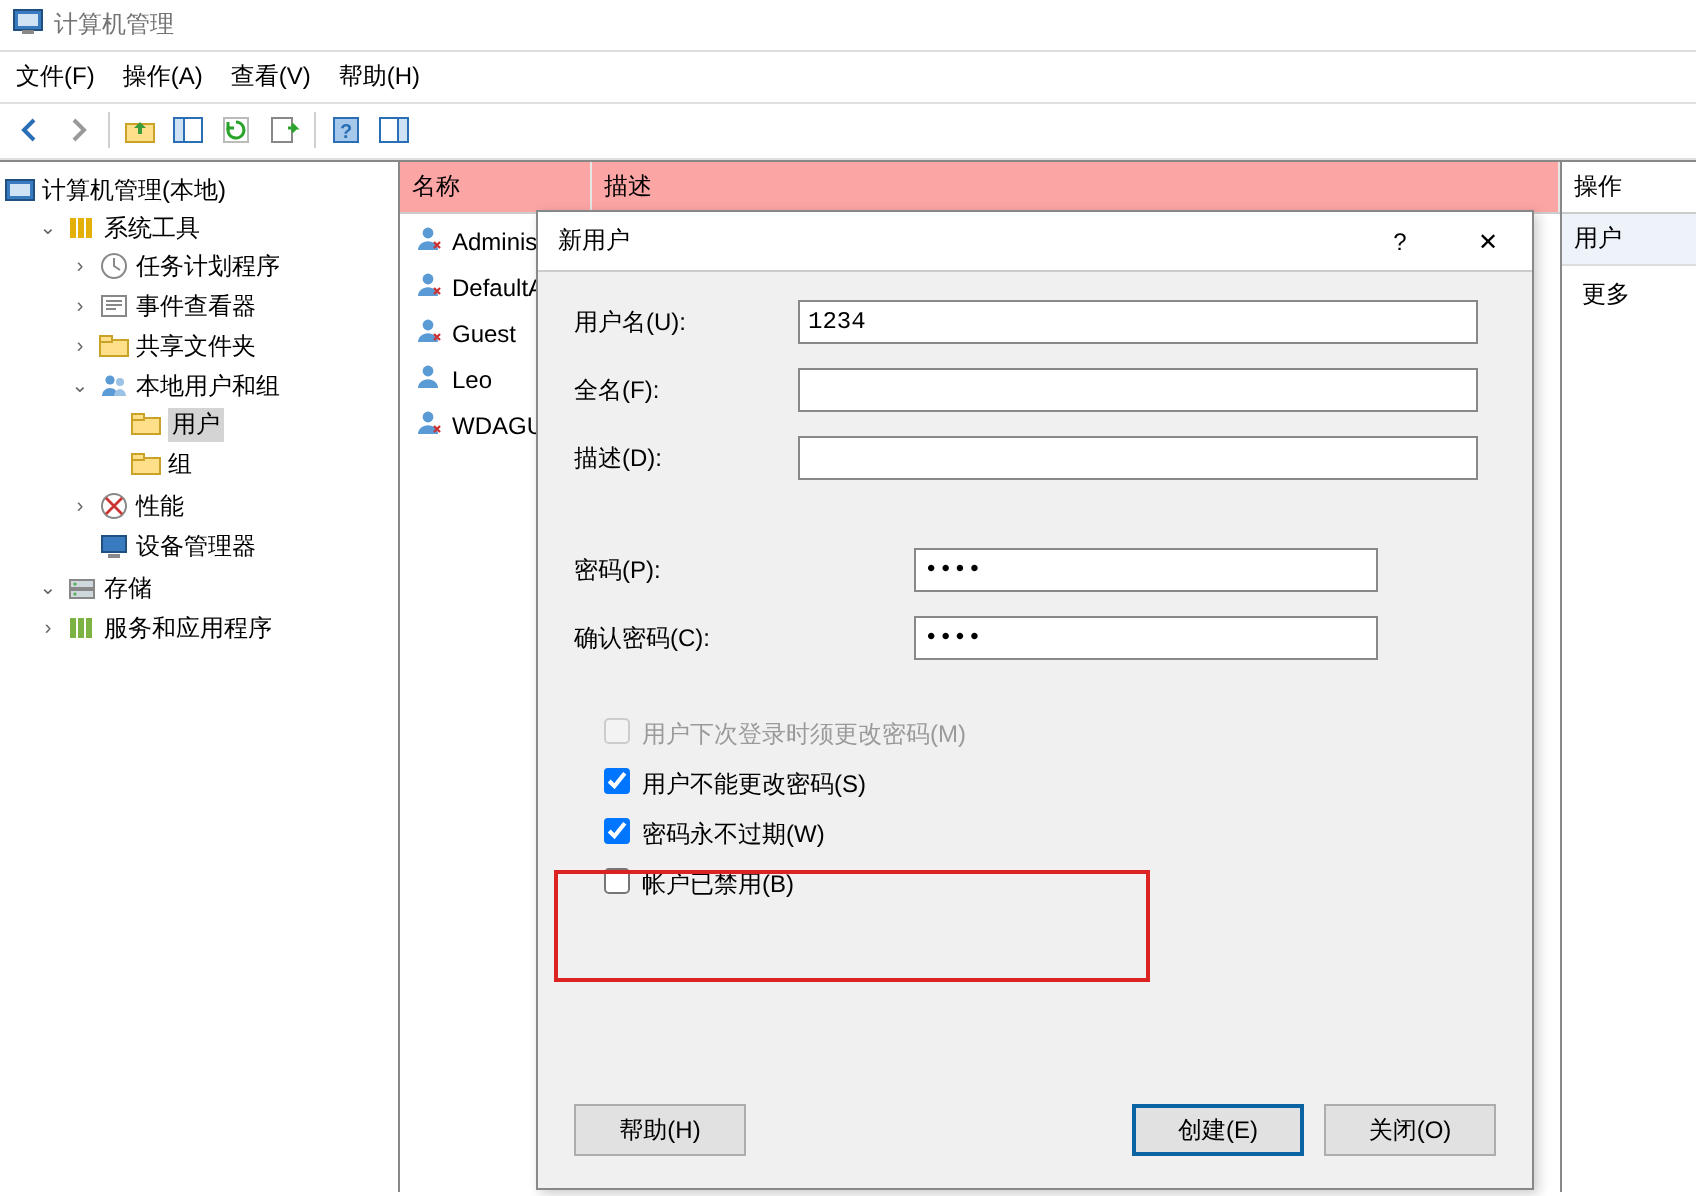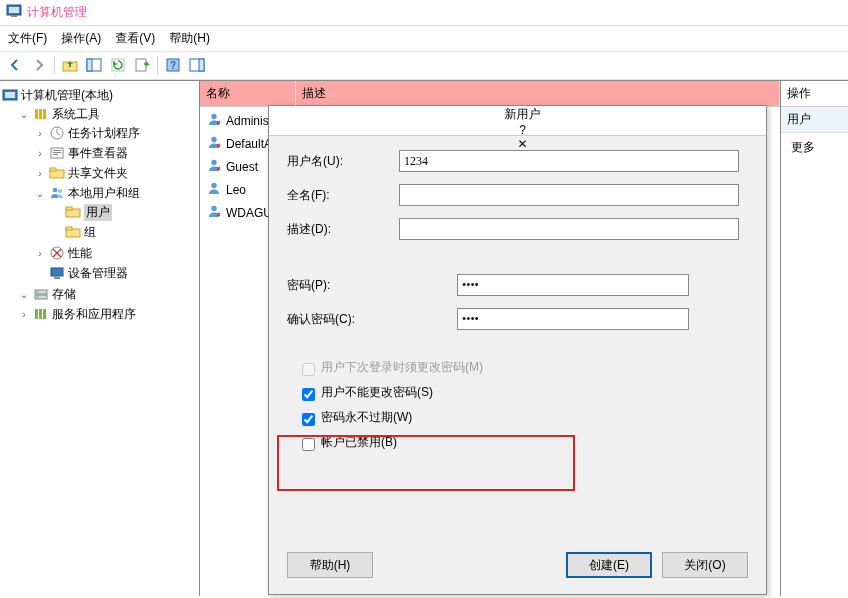--- a/index.html
+++ b/index.html
@@ -14,21 +14,21 @@
     overflow: hidden;
     position: relative;
   }
   .titlebar {
     display: flex;
     align-items: center;
     gap: 5px;
     padding: 3px 6px;
     background: #fff;
     border-bottom: 1px solid #ddd;
-    color: #ec4899;
+    color: #737373;
   }
   .titlebar svg { width: 16px; height: 16px; }
   .menubar {
     display: flex;
     gap: 14px;
     padding: 4px 20px 4px 8px;
     background: #fff;
   }
   .menubar span { cursor: default; }
   .toolbar {
@@ -151,21 +151,20 @@
     flex-direction: column;
   }
   .dialog-titlebar {
     display: flex;
     align-items: center;
     background: #fff;
     border-bottom: 1px solid #ccc;
     height: 30px;
     padding-left: 10px;
     font-size: 12px;
-    flex-direction: column;
   }
   .dialog-titlebar .spacer { flex: 1; }
   .dialog-titlebar .winbtn {
     width: 44px;
     height: 30px;
     display: flex;
     align-items: center;
     justify-content: center;
     font-family: "Segoe UI Symbol", sans-serif;
   }
@@ -178,29 +177,29 @@
     display: flex;
     align-items: center;
     margin-bottom: 12px;
   }
   .frow .lab { width: 112px; }
   .frow input[type=text], .frow input[type=password] {
     height: 22px;
     border: 1px solid #888;
     background: #fff;
     padding: 0 4px;
-    font-family: Liberation Serif, serif;
+    font-family: Liberation Mono, monospace;
     font-size: 12px;
   }
   .frow .full { width: 340px; }
   .frow .half { width: 232px; }
   .gap-xl { height: 22px; }
   .chk-row {
     display: flex;
-    align-items: flex-end;
+    align-items: flex-start;
     gap: 6px;
     padding: 3px 0 5px 15px;
   }
   .chk-row.disabled { color: #9a9a9a; }
   .chk-row input[type=checkbox] { margin: 0; width: 13px; height: 13px; }
   .red-box {
     position: absolute;
     border: 2px solid #d22;
     pointer-events: none;
   }

